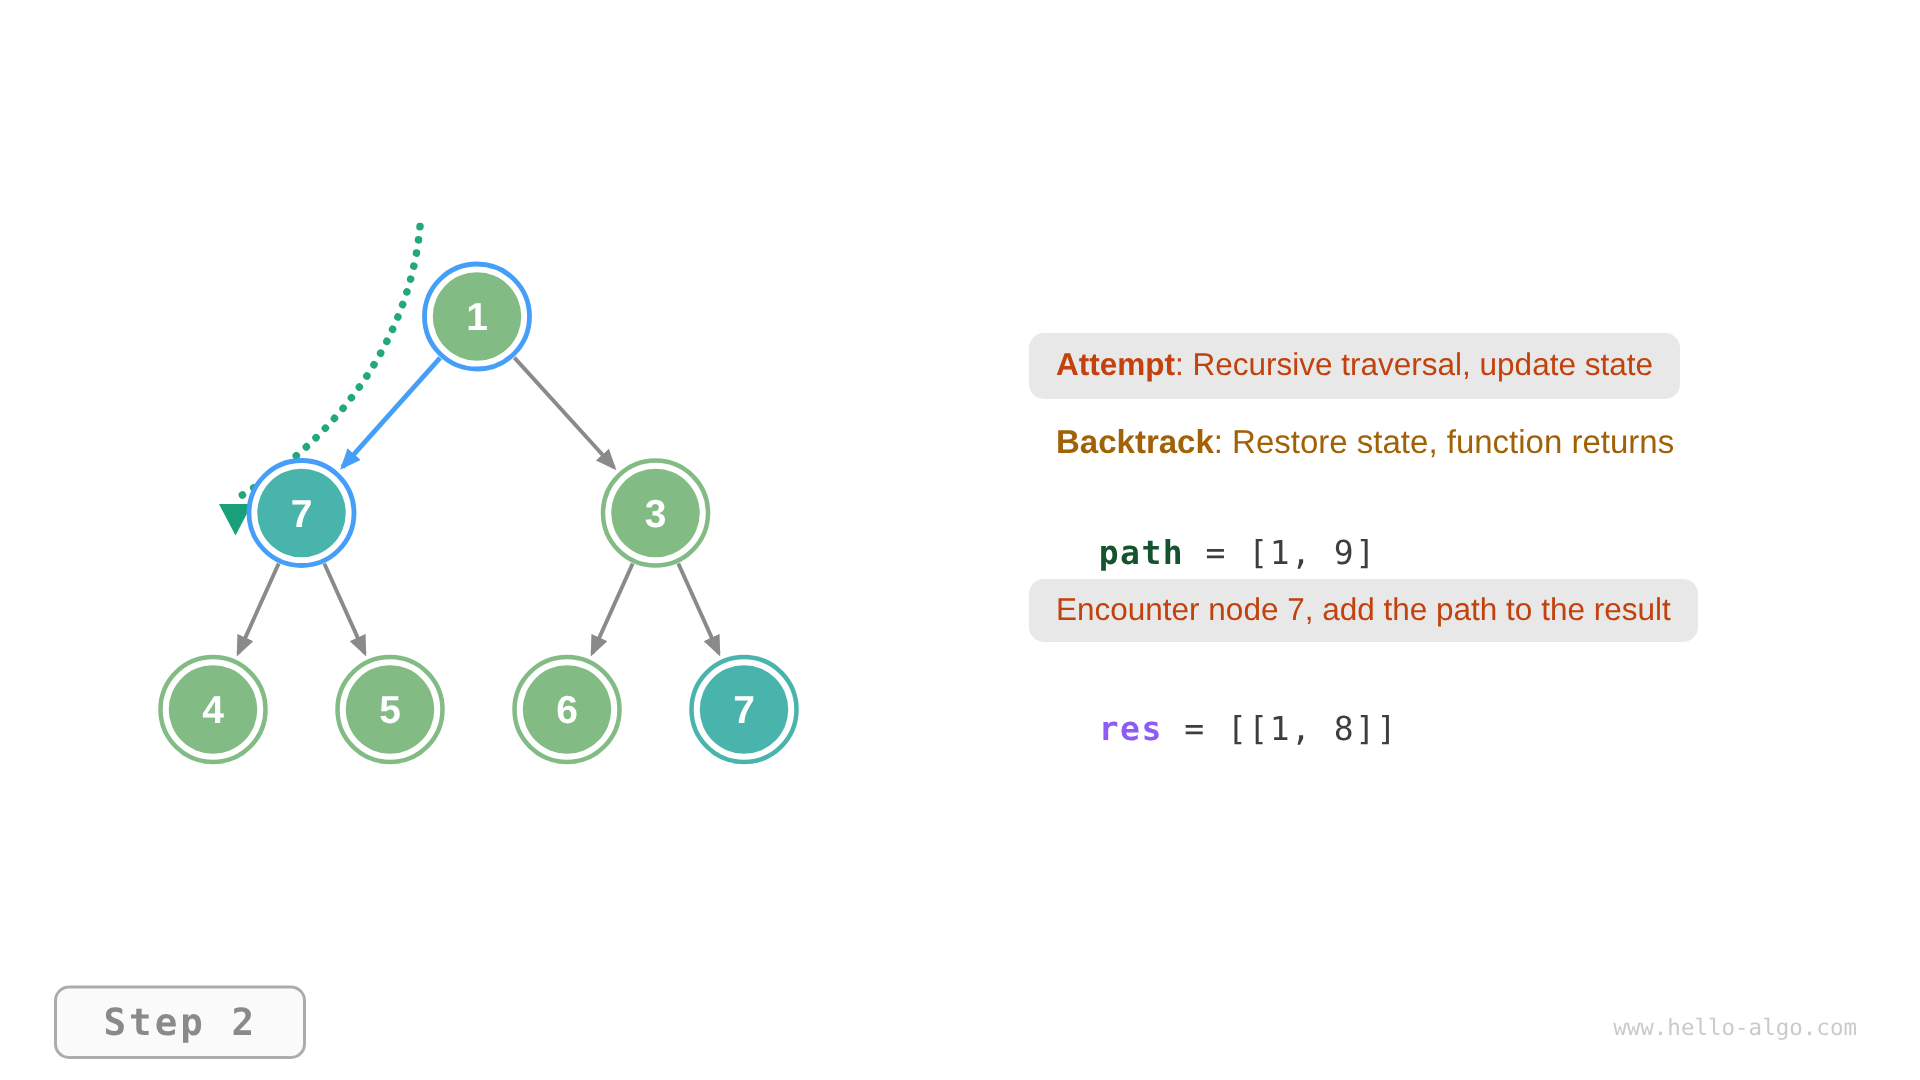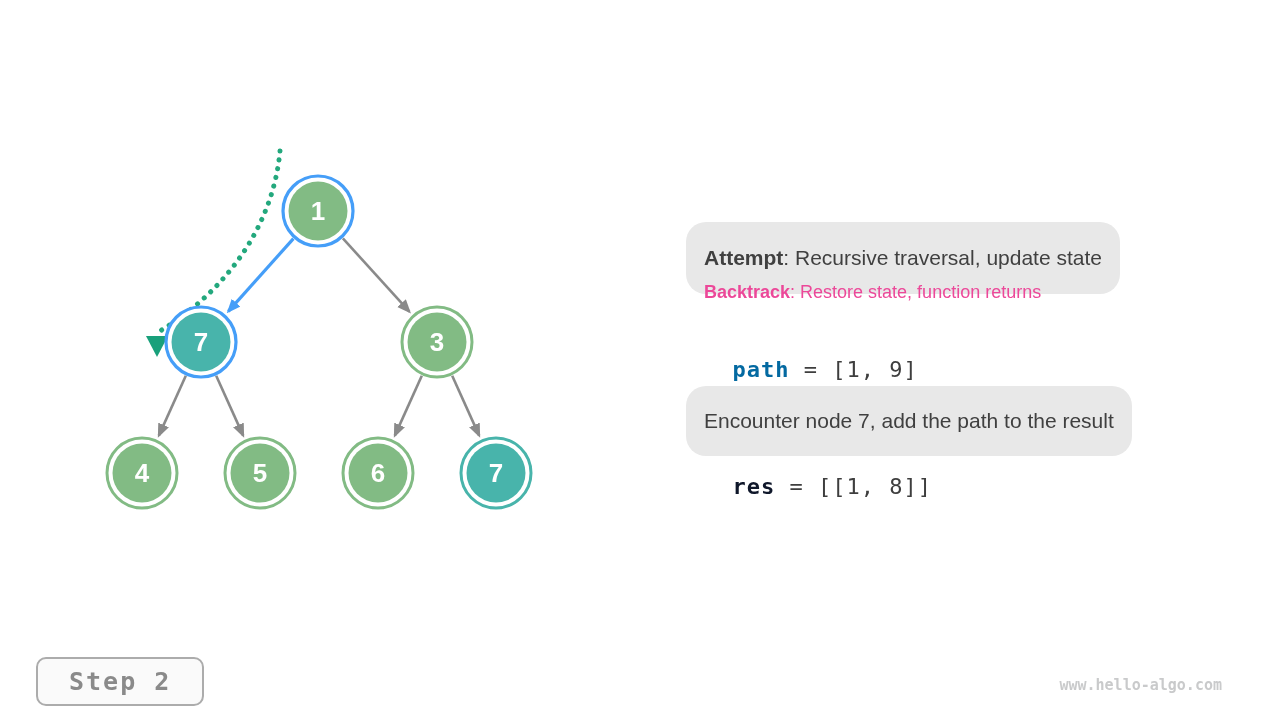--- a/index.html
+++ b/index.html
@@ -5,59 +5,59 @@
   html,body{margin:0;padding:0;}
   body{
     width:1280px;height:720px;position:relative;overflow:hidden;
     background:#ffffff;
     font-family:"Liberation Sans", sans-serif;
   }
   #tree-svg{position:absolute;left:0;top:0;}
   .pill{
     position:absolute;
     background:#E8E8E8;
-    border-radius:20px;
+    border-radius:10px;
     height:44px;line-height:44px;
-    padding:14px 18px;
-    font-size:21px;color:#404040;
+    padding:0 18px;
+    font-size:21px;color:#c2410c;
     white-space:nowrap;
   }
   #pill-attempt{left:686px;top:222px;}
   #pill-encounter{left:686px;top:386px;height:42px;line-height:42px;text-align:center;}
   .plain-line{
     position:absolute;
-    font-size:18px;color:#ec4899;white-space:nowrap;
+    font-size:22px;color:#a16207;white-space:nowrap;
   }
   #line-backtrack{left:704px;top:282px;}
   .bold-label{font-weight:bold;}
   .code-line{
     position:absolute;
     font-family:"DejaVu Sans Mono", monospace;
     font-size:22px;letter-spacing:1px;color:#3E3E3E;
     white-space:pre;
   }
   #line-path{left:704px;top:332px;}
   #line-res{left:704px;top:449px;}
-  .var-blue{color:#0369a1;font-weight:bold;}
-  .var-teal{color:#0f172a;font-weight:bold;}
+  .var-blue{color:#14532d;font-weight:bold;}
+  .var-teal{color:#8b5cf6;font-weight:bold;}
   #step-badge{
     position:absolute;left:36px;top:643px;
     border:2px solid #ACACAC;border-radius:10px;
     background:#FAFAFA;
     color:#8A8A8A;
     font-family:"DejaVu Sans Mono", monospace;
     font-weight:bold;font-size:25px;letter-spacing:2px;
     padding:8px 31px;
     white-space:pre;
     margin-top:14px;
   }
   #watermark{
-    position:absolute;right:58px;top:676px;
+    position:absolute;right:42px;top:676px;
     font-family:"DejaVu Sans Mono", monospace;
-    font-size:15px;color:#C9CACB;font-weight:bold;
+    font-size:15px;color:#C9CACB;
   }
 </style>
 </head>
 <body>
 
 <svg id="tree-svg" width="600" height="600" viewBox="0 0 600 600">
     <defs>
       <marker id="arr-gray" markerUnits="userSpaceOnUse" viewBox="0 0 12 10" markerWidth="14" markerHeight="12" refX="10" refY="5" orient="auto">
         <path d="M0,0 L12,5 L0,10 Z" fill="#8A8A8A"></path>
       </marker>

